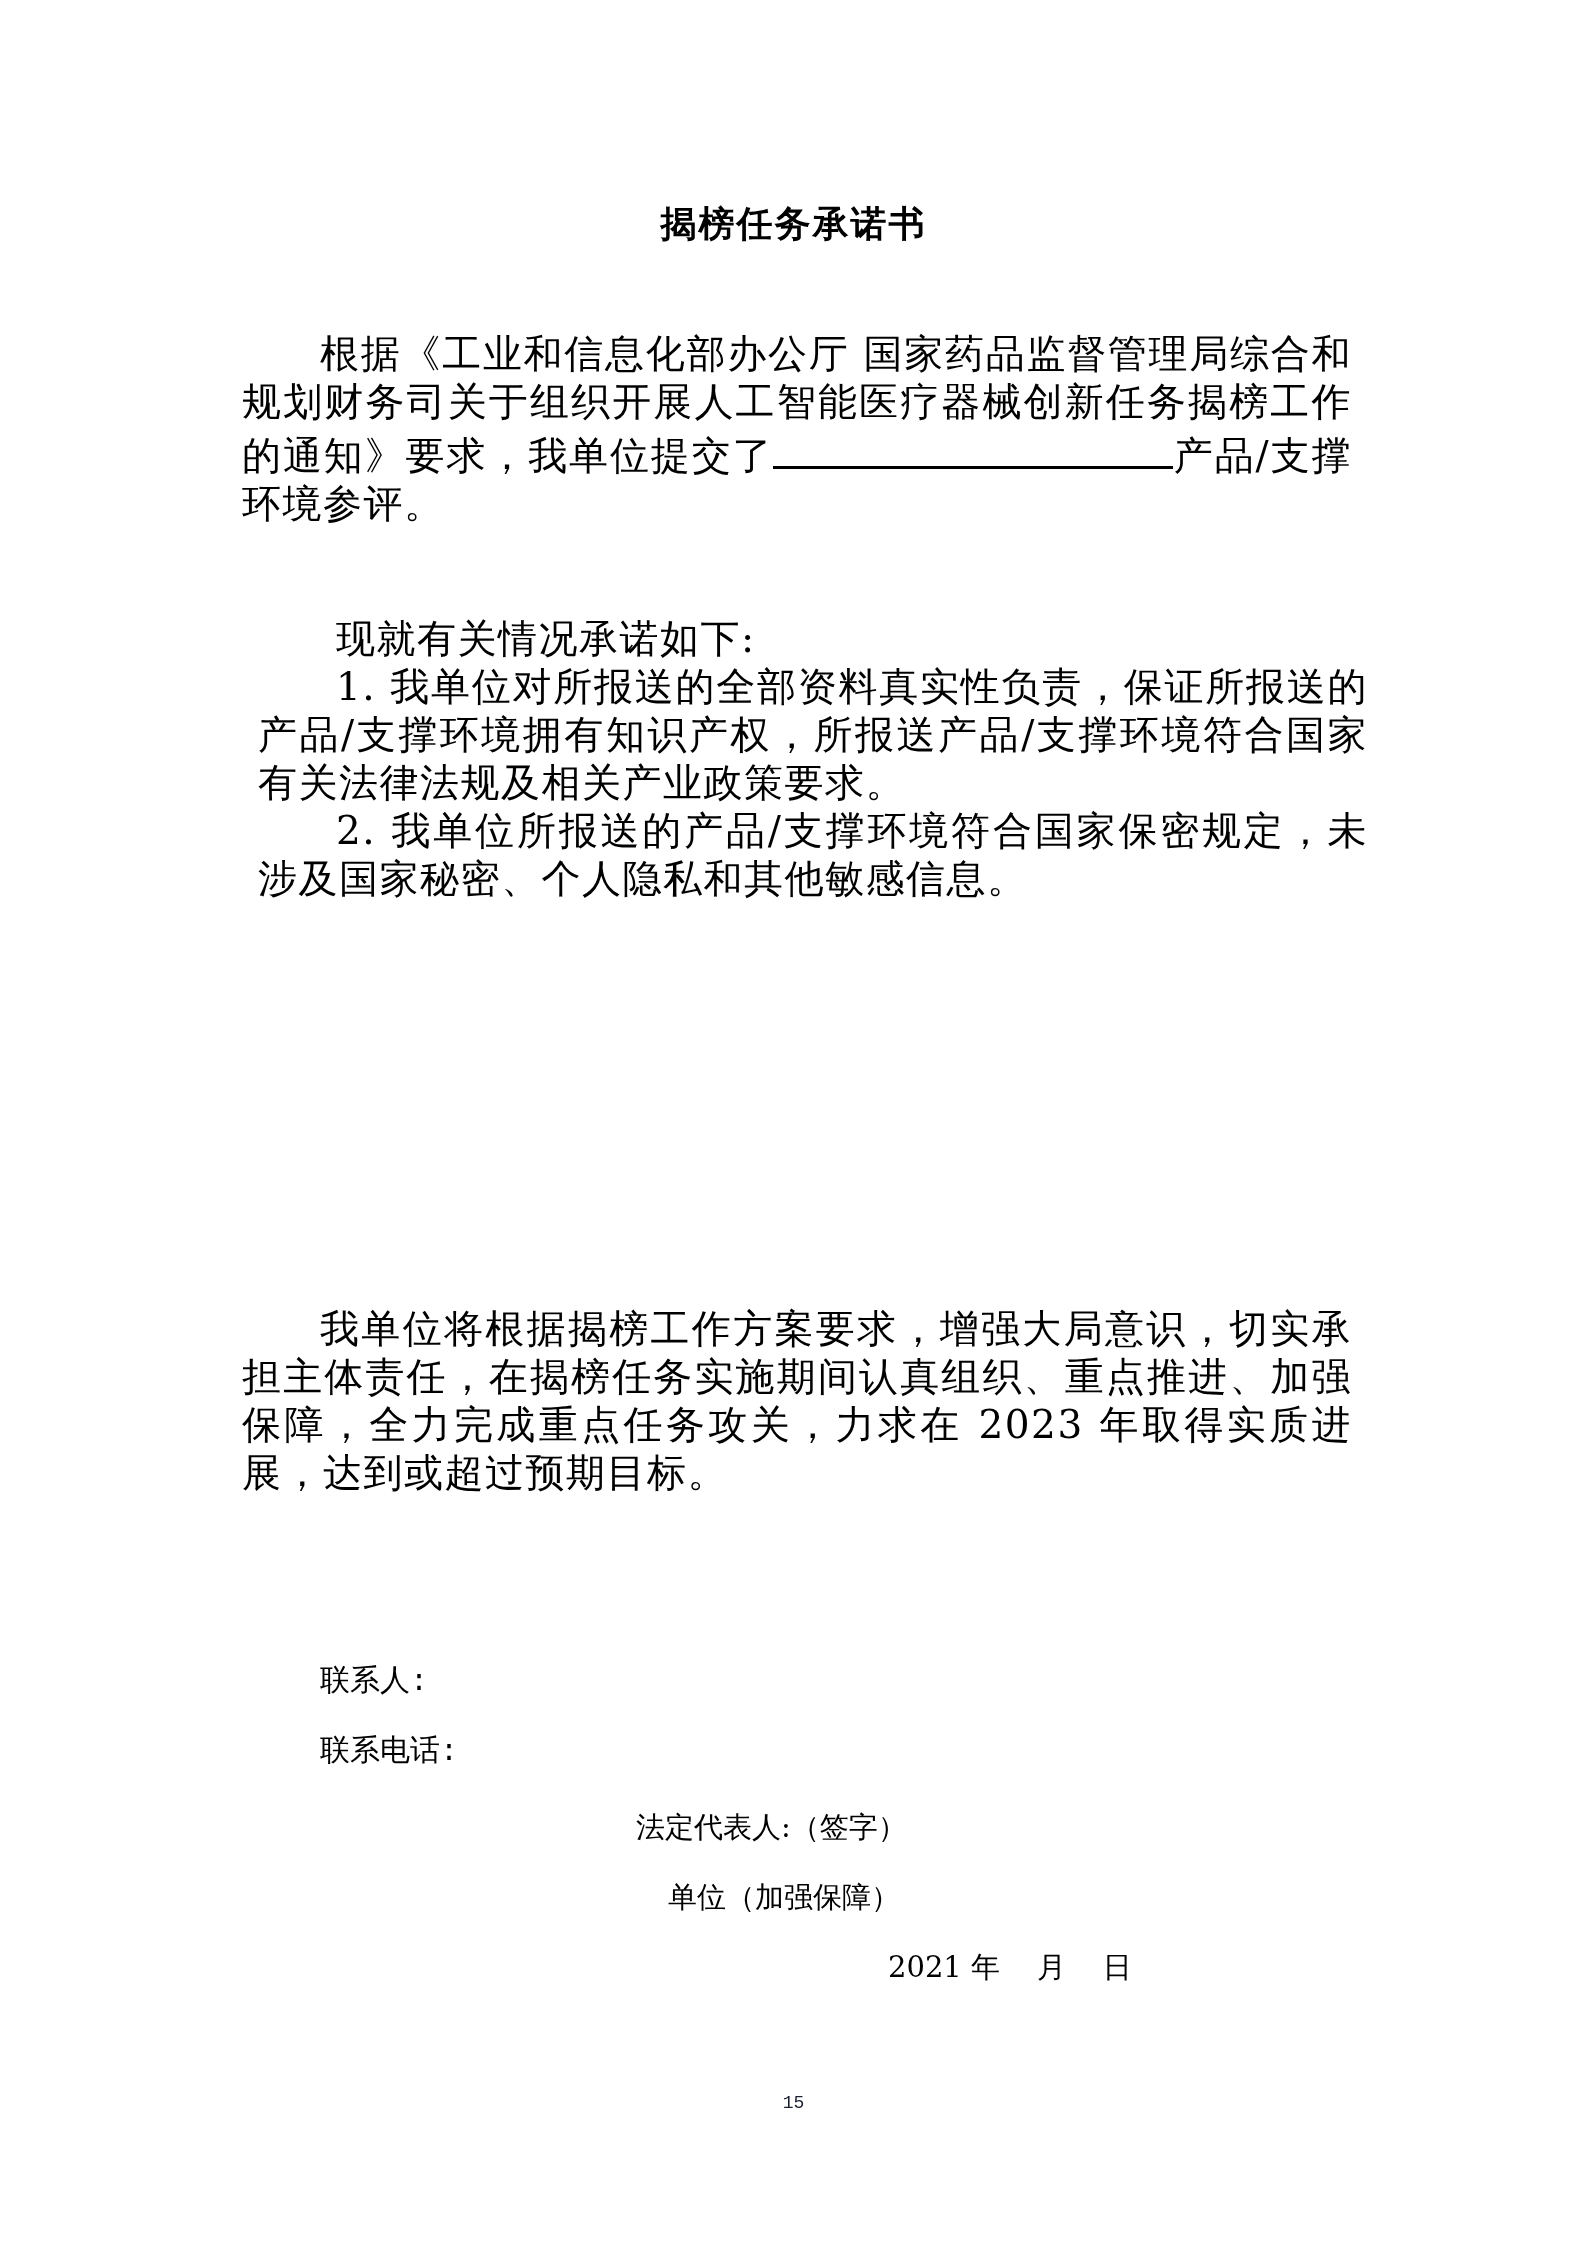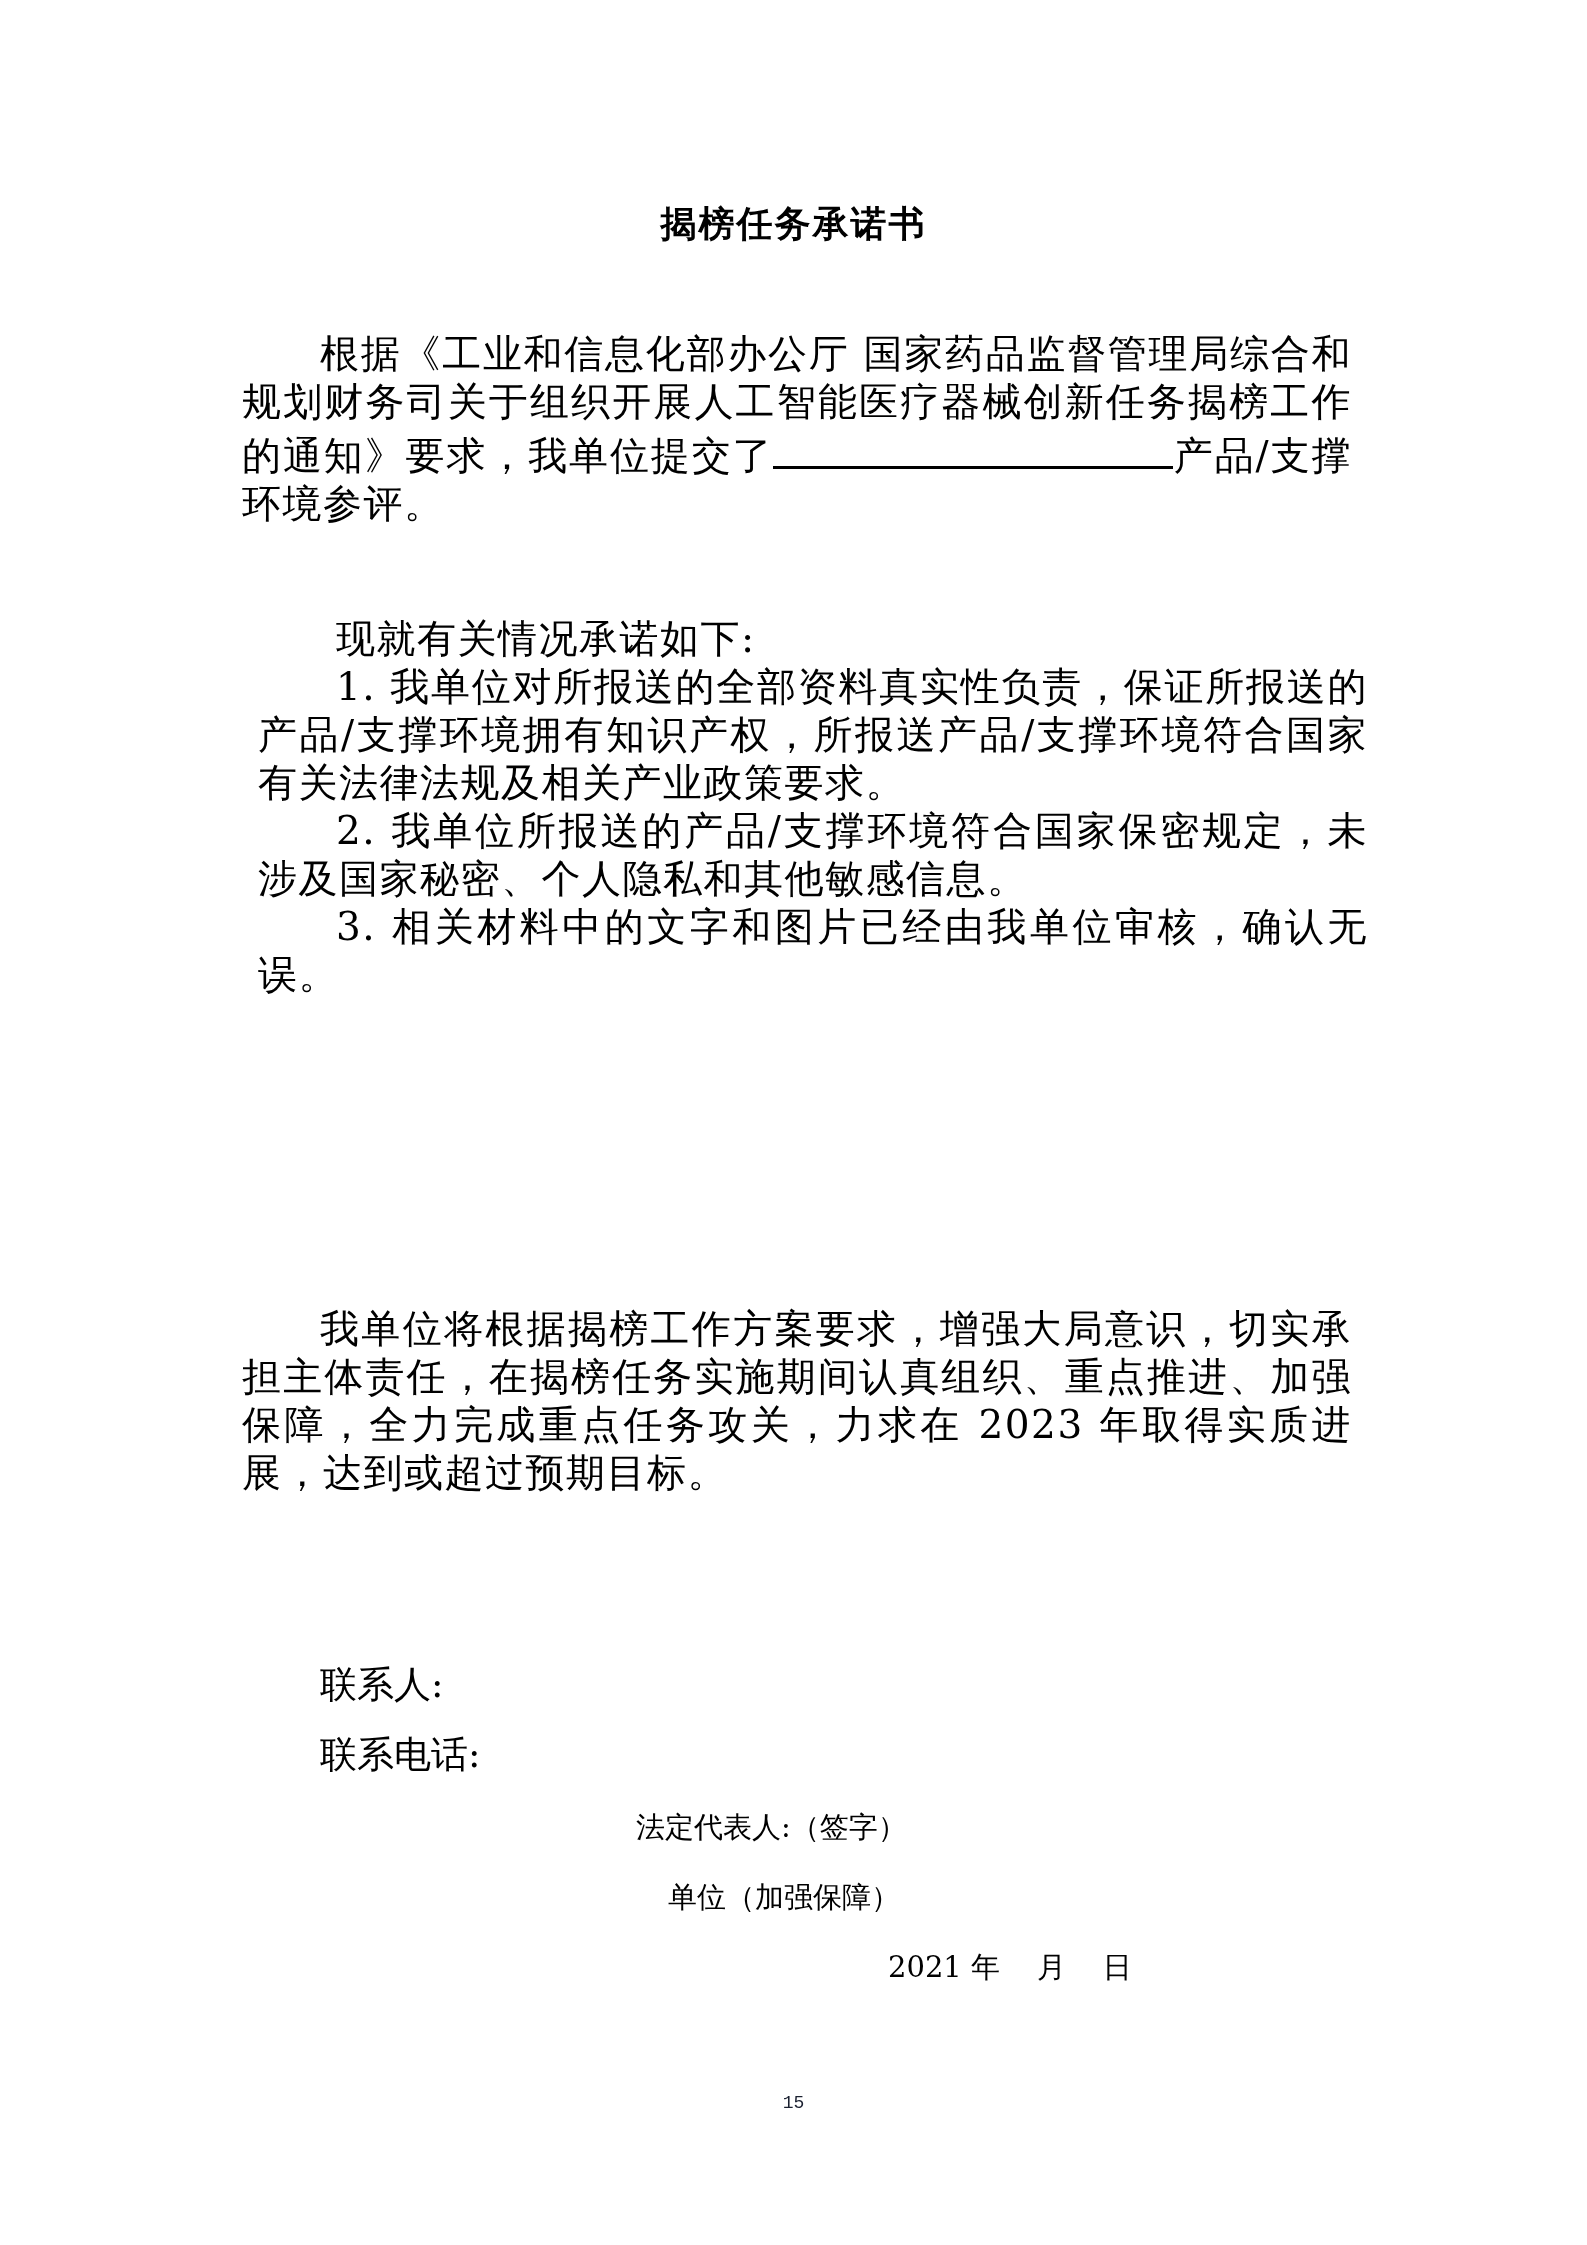--- a/index.html
+++ b/index.html
@@ -3,41 +3,40 @@
 <meta charset="utf-8">
 <style>
   html, body { margin: 0; padding: 0; background: #ffffff; }
   body { width: 1587px; height: 2245px; position: relative; overflow: hidden;
          font-family: "DejaVu Serif", "Liberation Serif", serif; color: #000; }
   .title { position: absolute; top: 200px; left: 0; width: 1587px; text-align: center;
            font-family: "DejaVu Sans", "Liberation Sans", sans-serif; font-size: 36px; font-weight: bold; letter-spacing: 2px; }
   .body { position: absolute; left: 242px; width: 1110px; font-size: 39px; line-height: 48px; letter-spacing: 1.5px; }
   .p { margin: 0; text-indent: 78px; text-align: justify; }
   .blank { display: inline-block; width: 400px; border-bottom: 3px solid #000; height: 40px; vertical-align: baseline; }
-  .contact { position: absolute; left: 320px; font-size: 37px; }
+  .contact { position: absolute; left: 320px; font-size: 30px; font-family: Liberation Mono, monospace; }
   .sign { position: absolute; font-size: 29px; }
   .pagenum { position: absolute; top: 2093px; left: 0; width: 1587px; text-align: center;
              font-family: Liberation Mono, monospace; font-size: 18px; color: #1a2030; }
 </style>
 </head>
 <body>
 
 <div class="title">揭榜任务承诺书</div>
 
 <div class="body" style="top:330px;">
   <p class="p">
     <span>根据《工业和信息化部办公厅 国家药品监督管理局综合和规划财务司关于组织开展人工智能医疗器械创新任务揭榜工作的通知》要求，我单位提交了</span><span class="blank"></span><span>产品/支撑环境参评。</span>
   </p>
 </div>
 
 <div class="body" style="top:615px;margin-left:16px;">
   <p class="p">现就有关情况承诺如下:</p>
   <p class="p">1. 我单位对所报送的全部资料真实性负责，保证所报送的产品/支撑环境拥有知识产权，所报送产品/支撑环境符合国家有关法律法规及相关产业政策要求。</p>
   <p class="p">2. 我单位所报送的产品/支撑环境符合国家保密规定，未涉及国家秘密、个人隐私和其他敏感信息。</p>
-  <p class="p">3. 相关材料中的文字和图片已经由我单位审核，确认无误。</p>
 </div>
 
 <div class="body" style="top:1305px;">
   <p class="p">我单位将根据揭榜工作方案要求，增强大局意识，切实承担主体责任，在揭榜任务实施期间认真组织、重点推进、加强保障，全力完成重点任务攻关，力求在 2023 年取得实质进展，达到或超过预期目标。</p>
 </div>
 
 <div class="contact" style="top:1660px;">联系人:</div>
 <div class="contact" style="top:1730px;">联系电话:</div>
 
 <div class="sign" style="top:1808px; left:636px;">法定代表人:（签字）</div>

